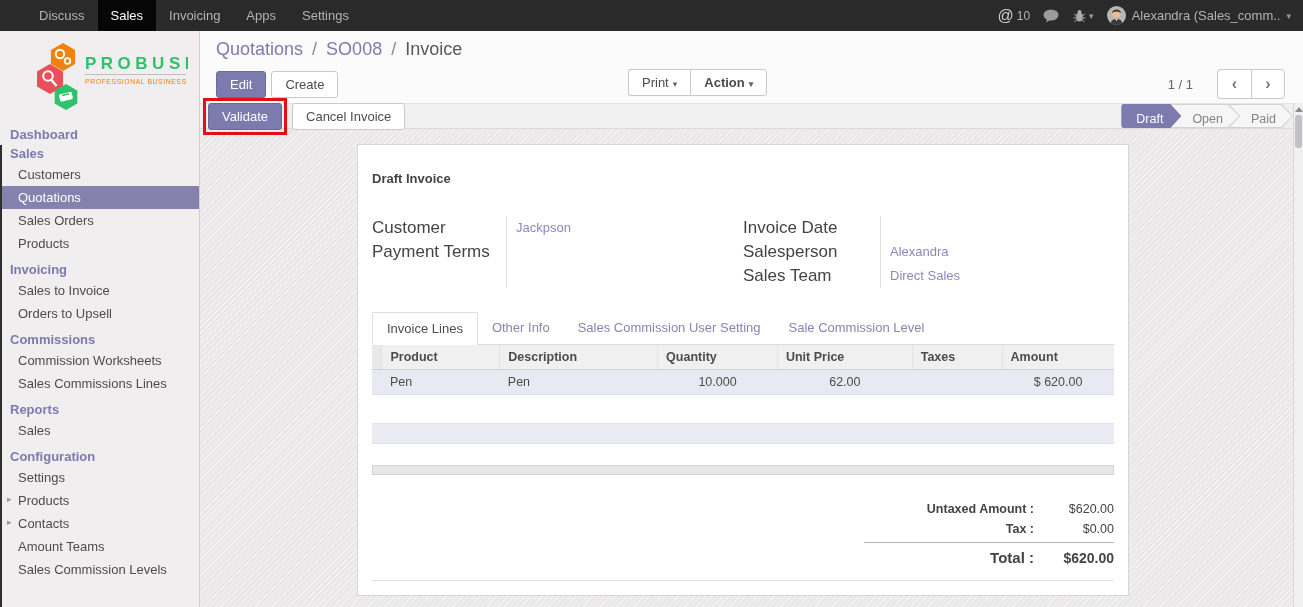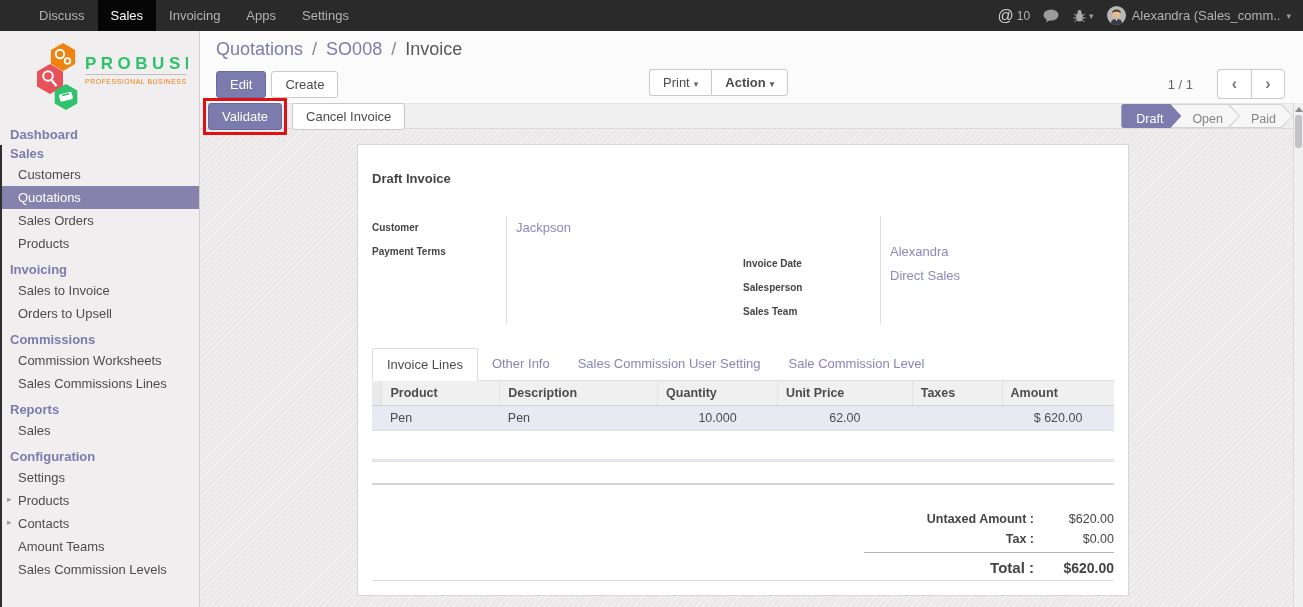--- a/index.html
+++ b/index.html
@@ -37,21 +37,21 @@
   .main { flex:1; display:flex; flex-direction:column; min-width:0; position:relative; }
   .control-panel { height:72px; background:#fbfbfb; padding:8px 0 0 16px; }
   .breadcrumb { font-size:18px; color:#585858; height:30px; }
   .breadcrumb .bc-link { color:#7c7bad; cursor:pointer; }
   .breadcrumb .bc-sep { color:#888; padding:0 4px; }
   .button-row { height:30px; display:flex; align-items:center; position:relative; padding-right:18px; }
   .btn { font-size:13px; height:27px; padding:4px 13px; border:1px solid #c9c9c9; border-radius:3px;
          background:#fff; color:#4c4c4c; cursor:pointer; font-family:inherit; }
   .btn-primary { background:#7c7bad; border-color:#6b6a9e; color:#fff; }
   .gap4 { margin-right:5px; }
-  .btn-center { position:absolute; left:433px; top:0; display:flex; }
+  .btn-center { position:absolute; left:412px; top:0; display:flex; }
   .btn-group .btn { border-radius:0; border-right-width:0; }
   .btn-group .btn:first-child { border-radius:3px 0 0 3px; }
   .btn-group .btn:last-child { border-radius:0 3px 3px 0; border-right-width:1px;font-weight:bold; }
   .btn .caret-down { color:#666; margin-left:4px; }
   .pager { margin-left:auto; display:flex; align-items:center; gap:24px; font-size:13px; color:#666; }
   .pager-btns { display:flex; }
   .pager-btn { width:34px; height:30px; background:#fff; border:1px solid #c9c9c9; color:#777;
                font-size:16px; font-weight:bold; line-height:27px; text-align:center; cursor:pointer; }
   .pager-btn.prev { border-radius:4px 0 0 4px; border-right-width:0; }
   .pager-btn.next { border-radius:0 4px 4px 0; }
@@ -71,24 +71,24 @@
     clip-path:polygon(0 0, calc(100% - 11px) 0, 100% 50%, calc(100% - 11px) 100%, 0 100%, 11px 50%); }
   
   .content { flex:1; background:#eae8e8;
     background-image:repeating-linear-gradient(135deg, rgba(255,255,255,.45) 0 1px, transparent 1px 4px); }
   .sheet { width:772px; height:452px; margin:15px 0 0 157px; background:#fff; border:1px solid #d6d6d6;
            padding:14px; display:flex; flex-direction:column; }
   .state-title { font-weight:bold; color:#444; font-size:13px; margin-top:12px; }
   .form { display:flex; margin-top:30px; }
   .fgroup { width:50%; display:flex; align-items:stretch; }
   .lcol { width:134px; flex-shrink:0; }
-  .lcol div { font-weight:bold; color:#444; font-size:10px; line-height:24px; }
+  .lcol div { font-weight:normal; color:#444; font-size:17px; line-height:24px; }
   .vcol { flex:1; border-left:1px solid #e0e0e0; padding-left:9px; }
   .vcol div { font-size:13px; line-height:24px; color:#8a89ba; min-height:24px; }
-  .fgroup.right .lcol { width:137px;margin-top:36px; }
+  .fgroup.right .lcol { width:137px; }
   .tabs { display:flex; margin-top:24px; border-bottom:1px solid #ddd; }
   .tab { padding:8px 14px; font-size:13px; color:#8785b5; cursor:pointer; margin-bottom:-1px; }
   .tab.active { background:#fff; border:1px solid #ddd; border-bottom-color:#fff; color:#4c4c4c;
                 border-radius:2px 2px 0 0; }
   table.lines { width:100%; border-collapse:collapse; font-size:12.5px; }
   table.lines th { background:#f0f0f0; text-align:left; font-weight:bold; color:#4c4c4c;
     padding:5px 8px; border-bottom:1px solid #d2d2d2; border-right:1px solid #e3e3e3; }
   table.lines th:last-child { border-right:none; }
   table.lines th.handle { width:10px; padding:5px 0; background:#e9e9e9; }
   table.lines td { background:#e9e9f4; padding:5px 8px; color:#4c4c4c; border-bottom:1px solid #dedeeb; }

